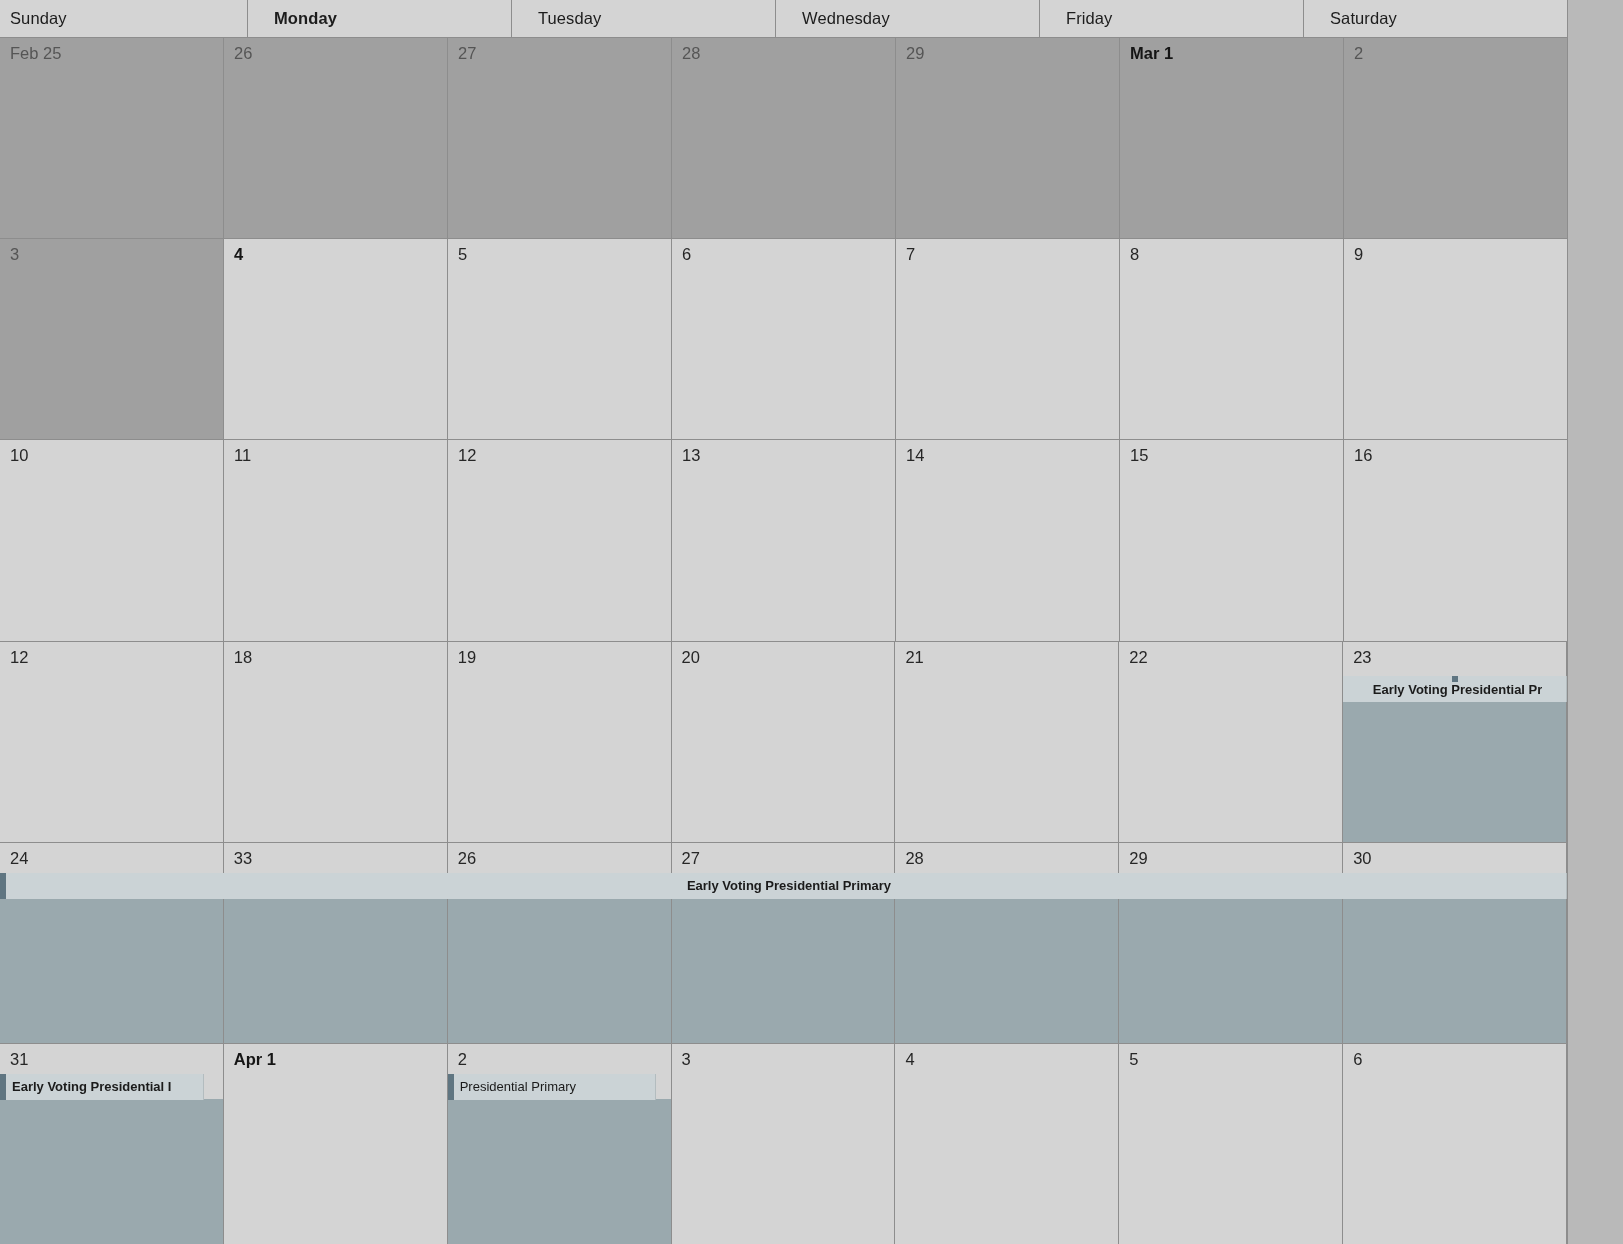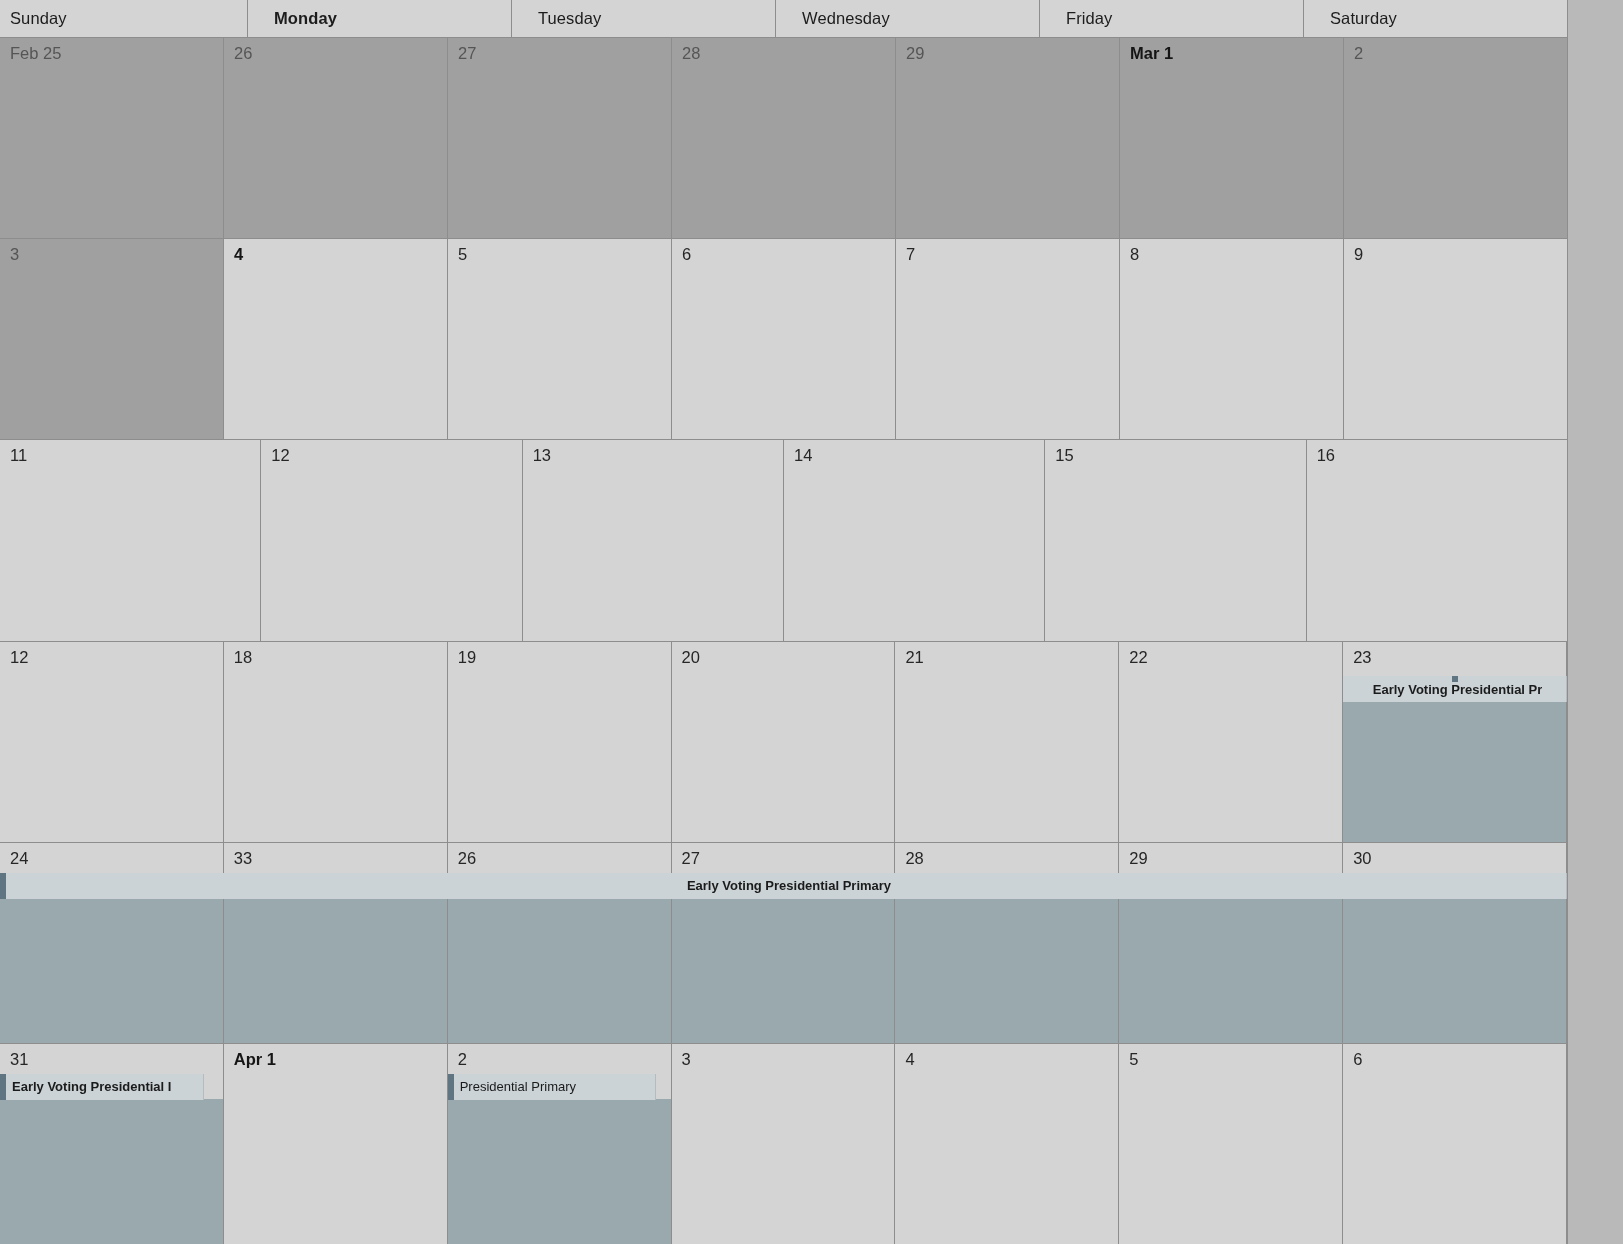--- a/index.html
+++ b/index.html
@@ -206,20 +206,23 @@
         <div class="day-cell">
             <span class="day-number">8</span>
           </div>
         <div class="day-cell">
             <span class="day-number">9</span>
           </div>
       </div>
 
       <div class="week-row">
         <div class="day-cell">
+            <span class="day-number">10</span>
+          </div>
+        <div class="day-cell">
             <span class="day-number">11</span>
           </div>
         <div class="day-cell">
             <span class="day-number">12</span>
           </div>
         <div class="day-cell">
             <span class="day-number">13</span>
           </div>
         <div class="day-cell">
             <span class="day-number">14</span>

